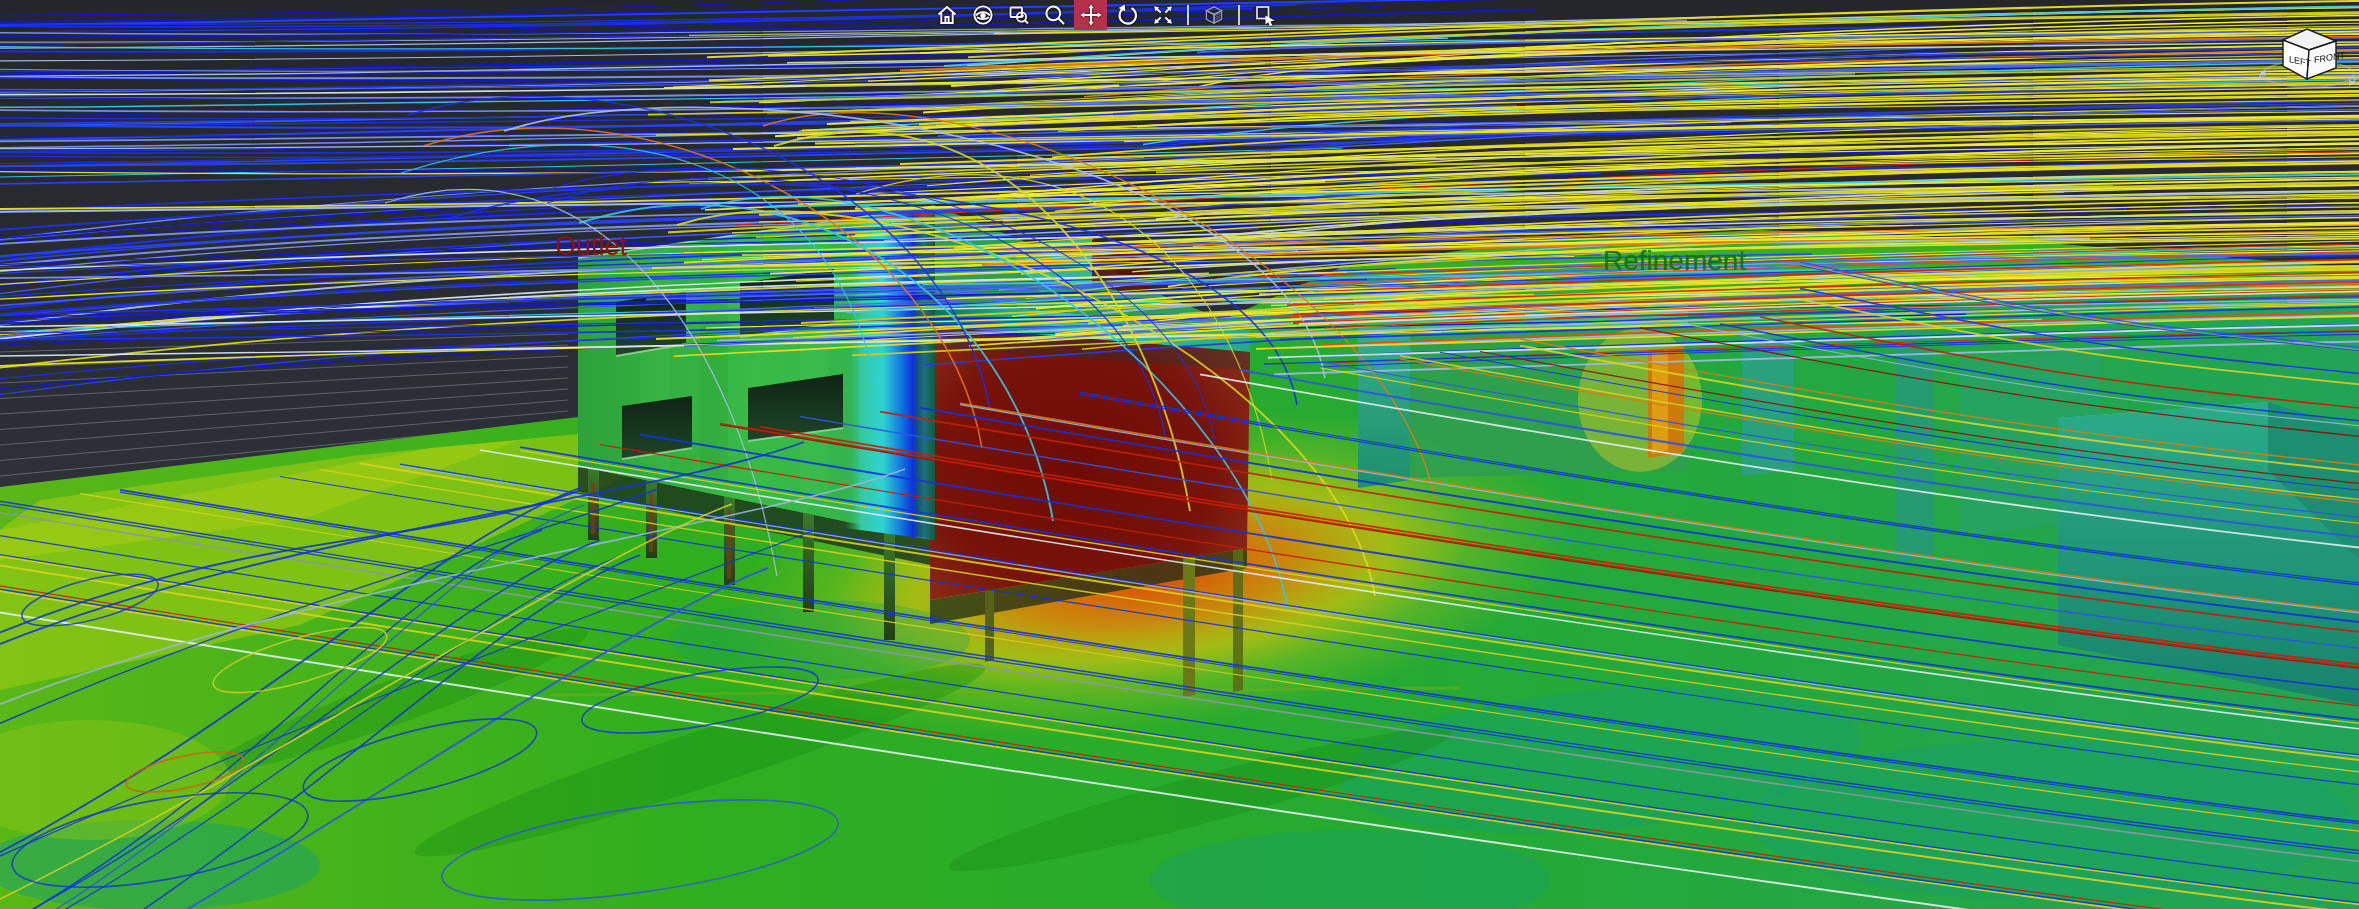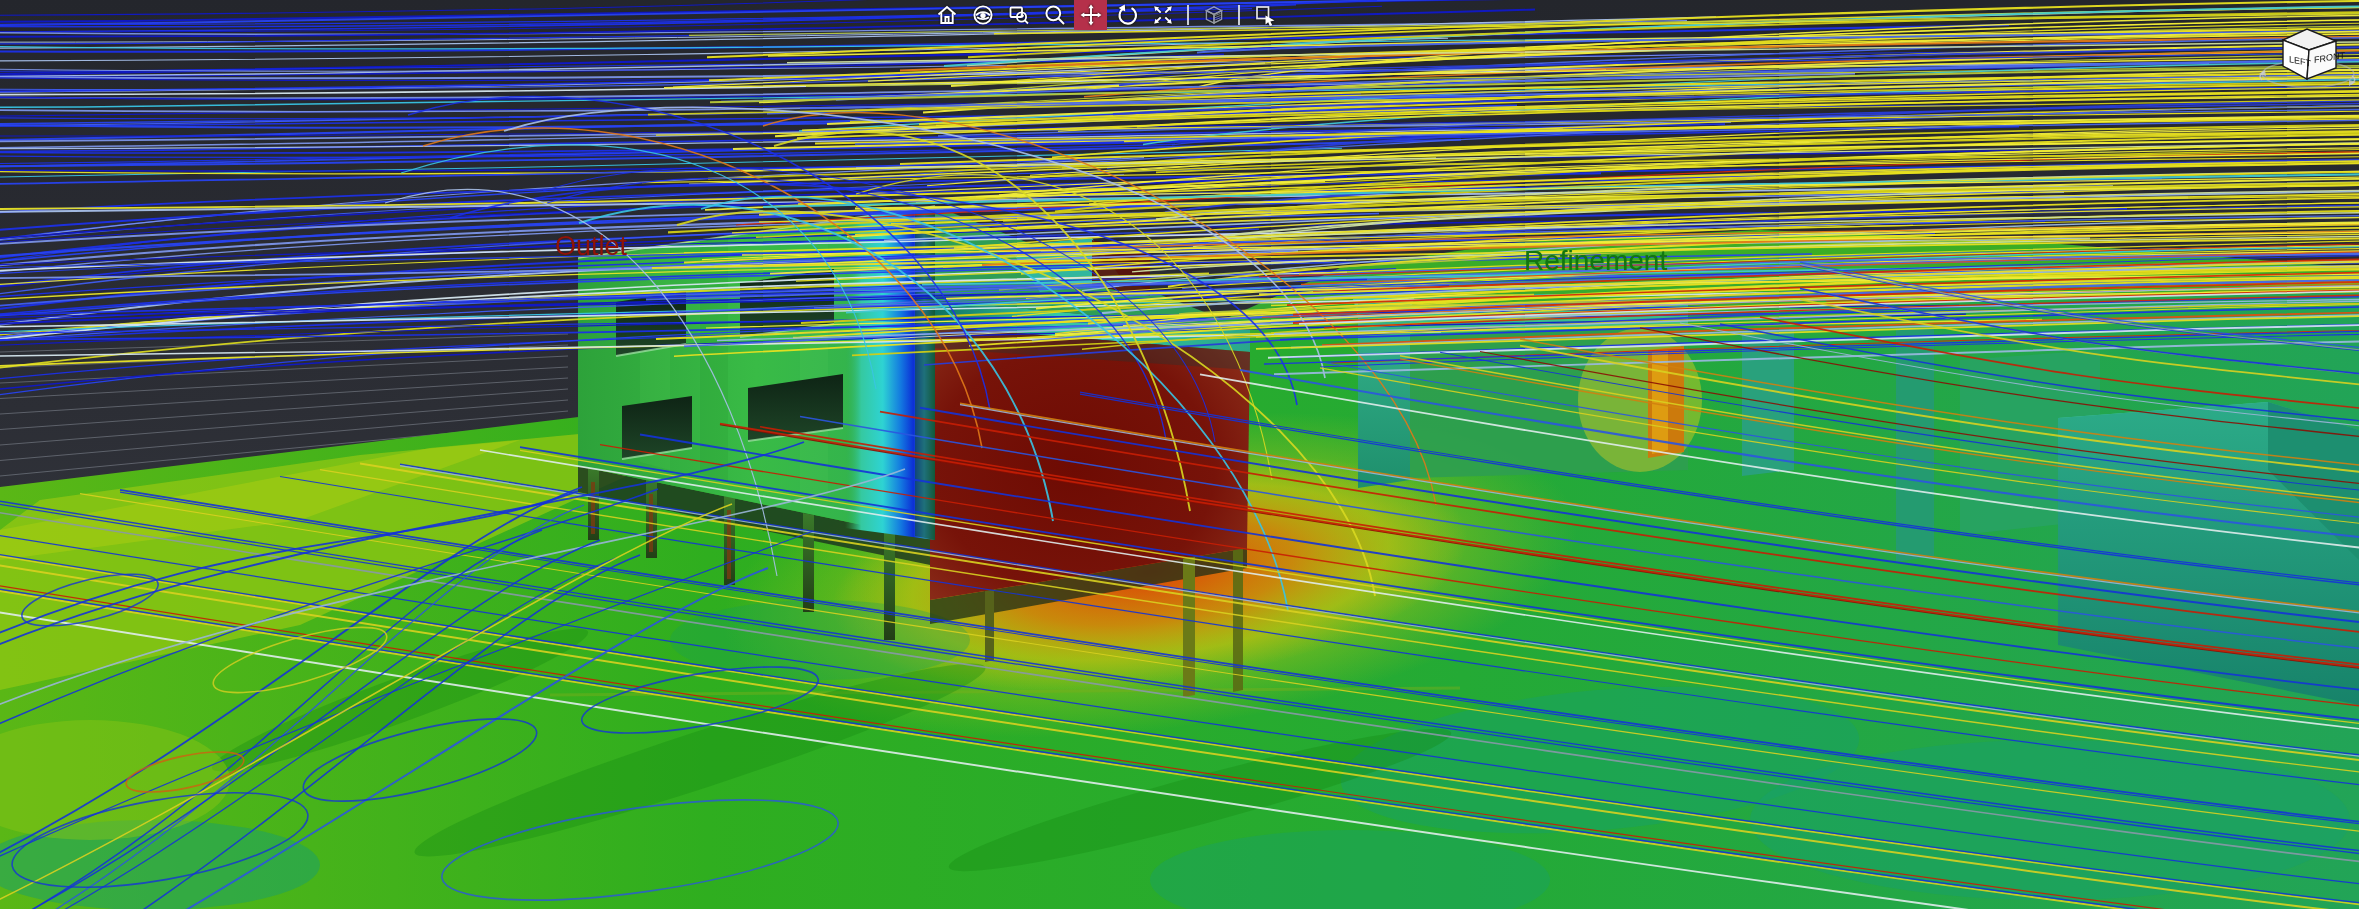--- a/index.html
+++ b/index.html
@@ -562,21 +562,21 @@
         <ellipse cx="420" cy="760" rx="120" ry="30" transform="rotate(-14 420 760)" fill="none" stroke="#1433d8" stroke-width="1.6" opacity="0.8"></ellipse>
         <ellipse cx="640" cy="850" rx="200" ry="42" transform="rotate(-8 640 850)" fill="none" stroke="#2b55e0" stroke-width="1.6" opacity="0.8"></ellipse>
         <ellipse cx="300" cy="660" rx="90" ry="22" transform="rotate(-16 300 660)" fill="none" stroke="#d8d020" stroke-width="1.6" opacity="0.8"></ellipse>
         <ellipse cx="185" cy="772" rx="60" ry="16" transform="rotate(-12 185 772)" fill="none" stroke="#d06010" stroke-width="1.6" opacity="0.8"></ellipse>
         <ellipse cx="700" cy="700" rx="120" ry="26" transform="rotate(-10 700 700)" fill="none" stroke="#1433d8" stroke-width="1.6" opacity="0.8"></ellipse>
         <ellipse cx="90" cy="600" rx="70" ry="20" transform="rotate(-14 90 600)" fill="none" stroke="#1433d8" stroke-width="1.6" opacity="0.8"></ellipse>
       </g>
 </svg>
 
 <div class="scene-label" id="lbl-outlet" style="left: 555px; top: 231px; color: rgb(143, 19, 9); font-size: 27px;">Outlet</div>
-<div class="scene-label" id="lbl-refinement" style="left: 1524px; top: 245px; color: rgb(17, 118, 17); font-size: 28px;">Refinement</div>
+<div class="scene-label" id="lbl-refinement" style="left: 1603px; top: 245px; color: rgb(17, 118, 17); font-size: 28px;">Refinement</div>
 
 <div id="toolbar">
   <button class="tool" title="Home view">
     <svg width="24" height="24" viewBox="0 0 24 24" fill="none" stroke="#fff" stroke-width="1.9">
       <path d="M3.5 11.5 L12 4 L20.5 11.5"></path>
           <path d="M6.3 9.8 V20 H17.7 V9.8"></path>
           <path d="M10.4 20 V14 H13.6 V20"></path>
     </svg>
   </button>
   <button class="tool" title="Perspective view">

